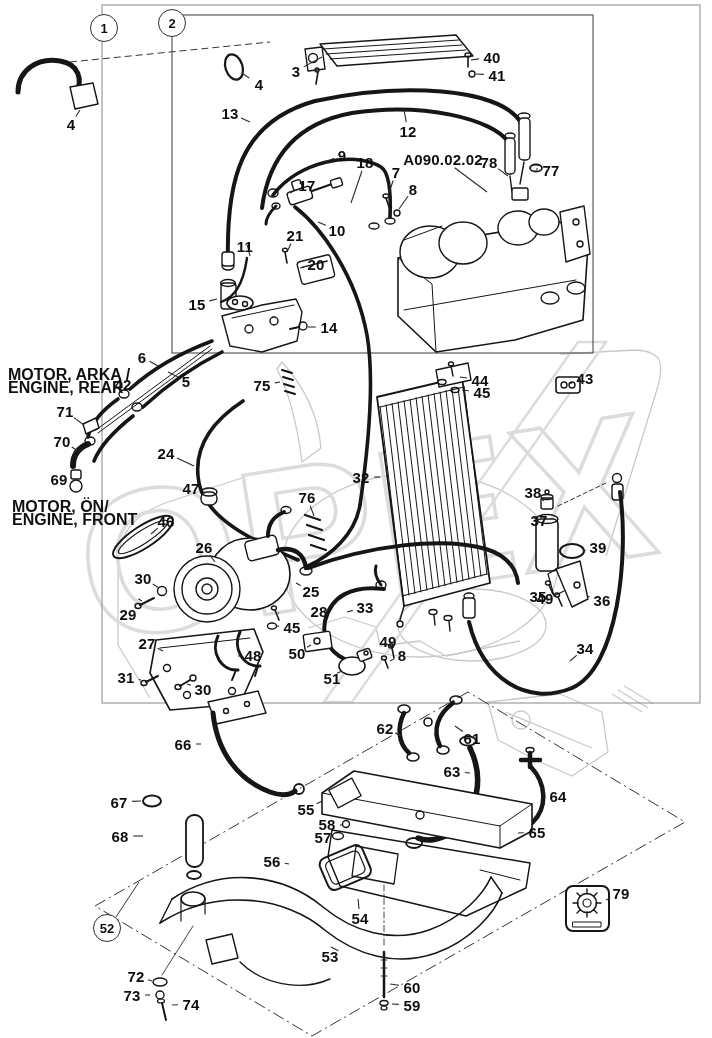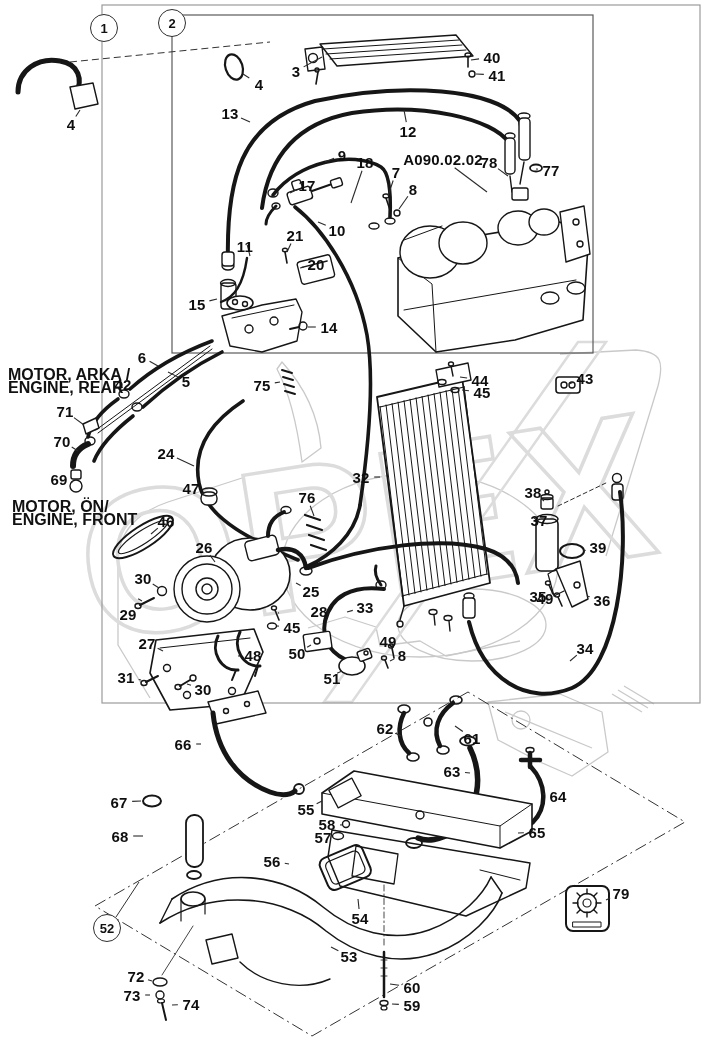--- a/index.html
+++ b/index.html
@@ -476,21 +476,21 @@
       <div class="part-label" style="left: 452px; top: 771px;">63</div>
       <div class="part-label" style="left: 558px; top: 796px;">64</div>
       <div class="part-label" style="left: 537px; top: 832px;">65</div>
       <div class="part-label" style="left: 306px; top: 809px;">55</div>
       <div class="part-label" style="left: 327px; top: 824px;">58</div>
       <div class="part-label" style="left: 323px; top: 837px;">57</div>
       <div class="part-label" style="left: 272px; top: 861px;">56</div>
       <div class="part-label" style="left: 360px; top: 918px;">54</div>
       <div class="part-label" style="left: 119px; top: 802px;">67</div>
       <div class="part-label" style="left: 120px; top: 836px;">68</div>
-      <div class="part-label" style="left: 349px; top: 956px; text-align: center;">53</div>
+      <div class="part-label" style="left: 330px; top: 956px; text-align: center;">53</div>
       <div class="part-label" style="left: 136px; top: 976px;">72</div>
       <div class="part-label" style="left: 132px; top: 995px;">73</div>
       <div class="part-label" style="left: 191px; top: 1004px;">74</div>
       <div class="part-label" style="left: 412px; top: 987px;">60</div>
       <div class="part-label" style="left: 412px; top: 1005px;">59</div>
       <div class="part-label" style="left: 621px; top: 893px;">79</div>
       <div class="balloon" style="left: 104px; top: 28px;">1</div>
       <div class="balloon" style="left: 172px; top: 23px;">2</div>
       <div class="balloon" style="left: 107px; top: 928px;">52</div>
       <div class="region-label" style="left: 8px; top: 368px;">

